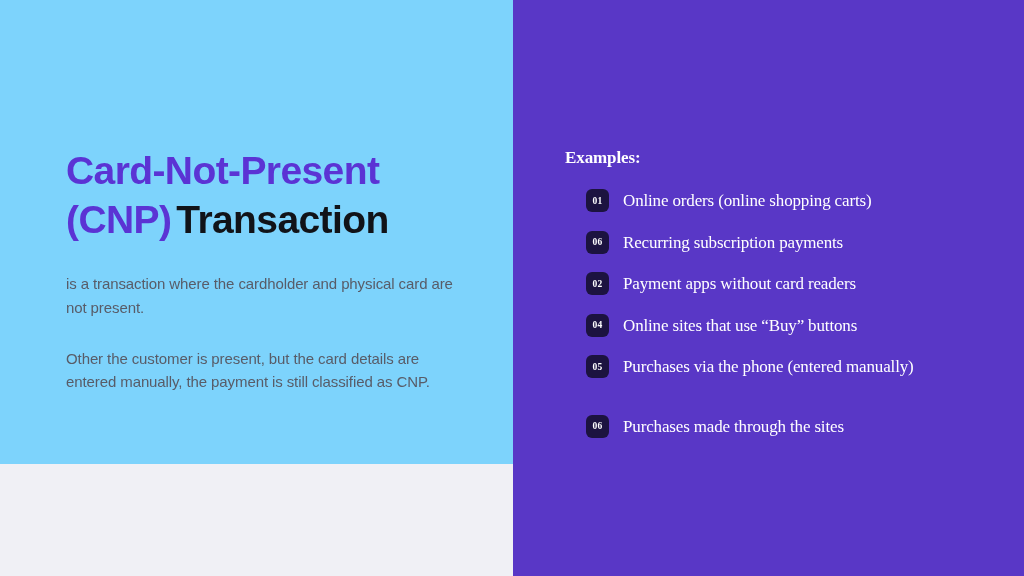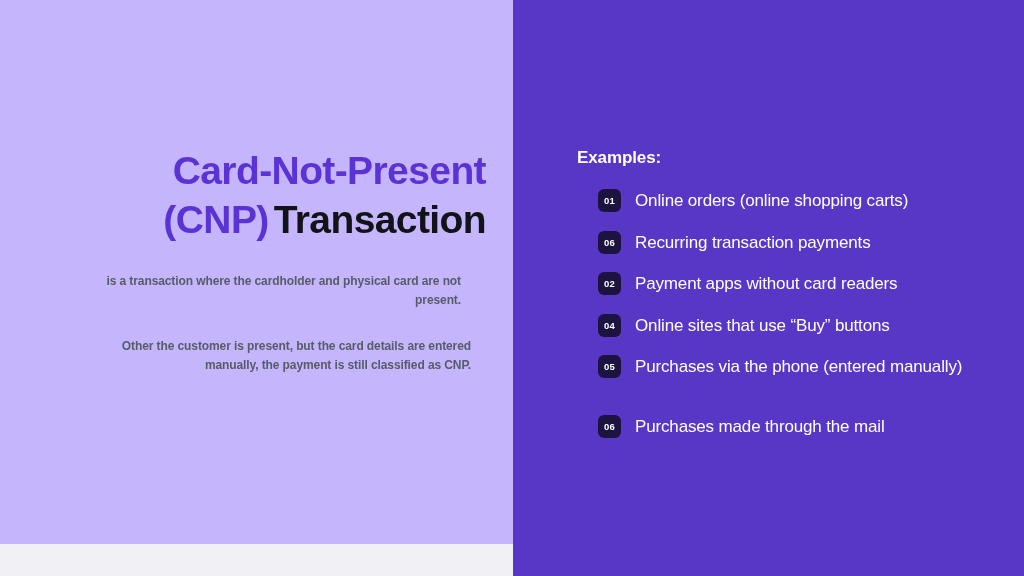--- a/index.html
+++ b/index.html
@@ -10,65 +10,64 @@
   }
   #slide {
     position:relative;
     width:1024px; height:576px;
     display:flex;
     background:#F0F0F5;
   }
 
   
   .left-panel {
-    width:513px; height:544px;
-    background:#c4b5fd;
+    width:513px; height:464px;
+    background:#7dd3fc;
     position:relative;
     flex:0 0 513px;
-    text-align:right;
   }
   .left-inner {
     position:absolute;
     left:66px; top:146px;
     width:420px;
   }
   .title {
     font-size:39px;
     font-weight:bold;
     line-height:1.26;
     letter-spacing:-0.6px;
     color:#5B33D4;
     margin-bottom:28px;
   }
   .title .accent { color:#5B33D4; }
   .title .dark {
     color:#111318;
     margin-left:5px;
   }
   .body-para {
-    font-size:12px;
+    font-size:15px;
     line-height:1.58;
     color:#585C68;
     letter-spacing:-0.1px;
     max-width:395px;
-    font-weight:bold;
   }
   .body-para.second { margin-top:27px; max-width:405px; }
 
   
   .right-panel {
     width:511px; height:576px;
     background:#5937C6;
     position:relative;
     flex:0 0 511px;
   }
   .right-inner {
     position:absolute;
-    left:64px; top:148px;
+    left:52px; top:148px;
     width:400px;
+    font-family:Liberation Serif, serif;
   }
   .examples-heading {
     font-size:17px;
     font-weight:bold;
     color:#FFFFFF;
     letter-spacing:-0.1px;
     margin-bottom:19px;
   }
   .ex-list { list-style:none; }
   .ex-item {
@@ -127,40 +126,40 @@
 
       <ul class="ex-list">
 
         <li class="ex-item">
           <span class="ex-badge">01</span>
           <span class="ex-text">Online orders (online shopping carts)</span>
         </li>
 
         <li class="ex-item">
           <span class="ex-badge">06</span>
-          <span class="ex-text">Recurring transaction payments</span>
+          <span class="ex-text">Recurring subscription payments</span>
         </li>
 
         <li class="ex-item">
           <span class="ex-badge">02</span>
           <span class="ex-text">Payment apps without card readers</span>
         </li>
 
         <li class="ex-item">
           <span class="ex-badge">04</span>
           <span class="ex-text">Online sites that use “Buy” buttons</span>
         </li>
 
         <li class="ex-item">
           <span class="ex-badge">05</span>
           <span class="ex-text">Purchases via the phone (entered manually)</span>
         </li>
 
         <li class="ex-item">
           <span class="ex-badge">06</span>
-          <span class="ex-text">Purchases made through the mail</span>
+          <span class="ex-text">Purchases made through the sites</span>
         </li>
 
       </ul>
     </div>
   </div>
 
 </div>
 
 </body></html>

